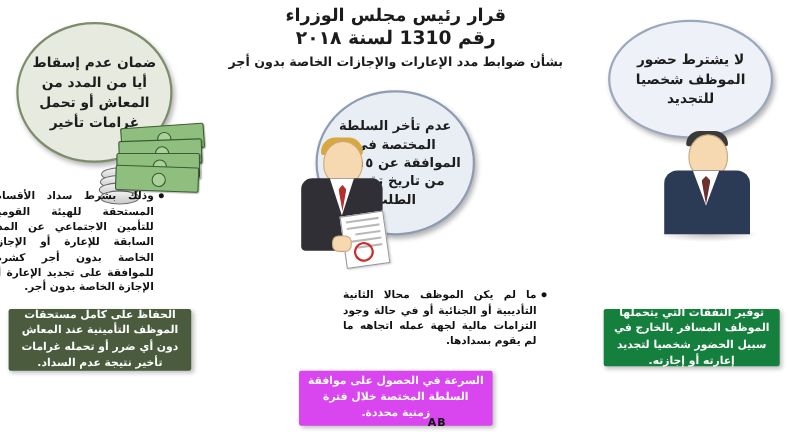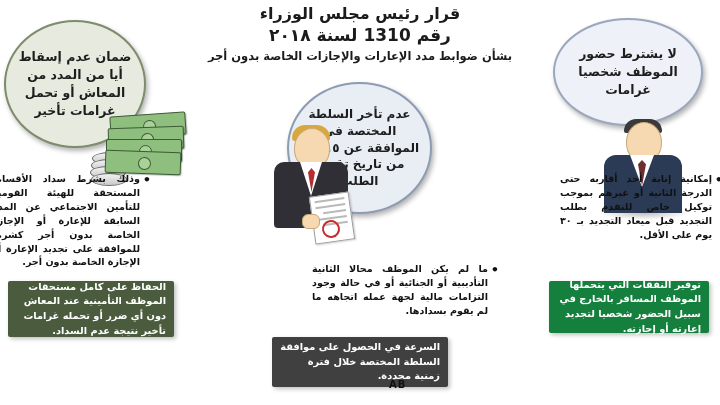--- a/index.html
+++ b/index.html
@@ -37,21 +37,21 @@
     display:flex;align-items:center;justify-content:center;
     text-align:center;
     font-weight:bold;
     color:#1d1d1d;
     box-sizing:border-box;
     box-shadow:2px 3px 5px rgba(0,0,0,0.30);
   }
   .oval span{display:block;padding:0 8px;}
 
   .oval-left{
-    left:4px;top:20px;width:142px;height:128px;
+    left:15px;top:20px;width:142px;height:128px;
     background:#e6eadf;
     border:2px solid #7d8c6a;
     font-size:12.5px;line-height:1.45;
   }
   .oval-mid{
     left:287px;top:82px;width:145px;height:132px;
     background:#e9edf4;
     border:2px solid #8d9cb3;
     font-size:12px;line-height:1.4;
   }
@@ -85,28 +85,28 @@
 
   
   .box{
     position:absolute;
     box-sizing:border-box;
     color:#ffffff;
     font-size:9.8px;
     font-weight:bold;
     line-height:1.5;
     padding:7px 8px;
-    text-align:right;
+    text-align:center;
     border-radius:2px;
     box-shadow:2px 2px 4px rgba(0,0,0,0.25);
     display:flex;align-items:center;justify-content:center;
   }
   .box-green{left:8px;top:281px;width:166px;height:56px;background:#4a5c3d;}
   .box-purple{left:549px;top:281px;width:160px;height:52px;background:#15803d;}
-  .box-brown{left:272px;top:337px;width:176px;height:50px;background:#404040;}
+  .box-brown{left:272px;top:337px;width:176px;height:50px;background:#d946ef;}
 
   
   .money{position:absolute;left:88px;top:108px;width:120px;height:80px;}
   .bill{
     position:absolute;width:74px;height:21px;
     background:#8fbf7f;border:1px solid #3c5c33;border-radius:2px;
     box-shadow:1px 1px 1px rgba(0,0,0,0.25);
   }
   .bill::after{
     content:"";position:absolute;left:50%;top:50%;
@@ -262,32 +262,31 @@
     <div class="pm-hand"></div>
   </div>
 
   <div class="bullet bullet-mid">ما لم يكن الموظف محالا الثانية التأديبية أو الجنائية أو في حالة وجود التزامات مالية لجهة عمله اتجاهه ما لم يقوم بسدادها.</div>
 
   <div class="box box-brown">
     <span>السرعة في الحصول على موافقة السلطة المختصة خلال فترة زمنية محددة.</span>
   </div>
 
   <div class="oval oval-right">
-    <span>لا يشترط حضور الموظف شخصيا غرامات</span>
+    <span>لا يشترط حضور الموظف شخصيا للتجديد</span>
   </div>
 
   <div class="person-right">
     <div class="pr-shadow"></div>
     <div class="pr-hair"></div>
     <div class="pr-head"></div>
     <div class="pr-body"></div>
     <div class="pr-shirt"></div>
     <div class="pr-tie"></div>
   </div>
 
-  <div class="bullet bullet-right">إمكانية إنابة أحد أقاربه حتى الدرجة الثانية أو غيرهم بموجب توكيل خاص للتقدم بطلب التجديد قبل ميعاد التجديد بـ ٣٠ يوم على الأقل.</div>
 
   <div class="box box-purple">
     <span>توفير النفقات التي يتحملها الموظف المسافر بالخارج في سبيل الحضور شخصيا لتجديد إعارته أو إجازته.</span>
   </div>
 
   <div class="corner-mark">AB</div>
 </div>
 
 </body></html>

